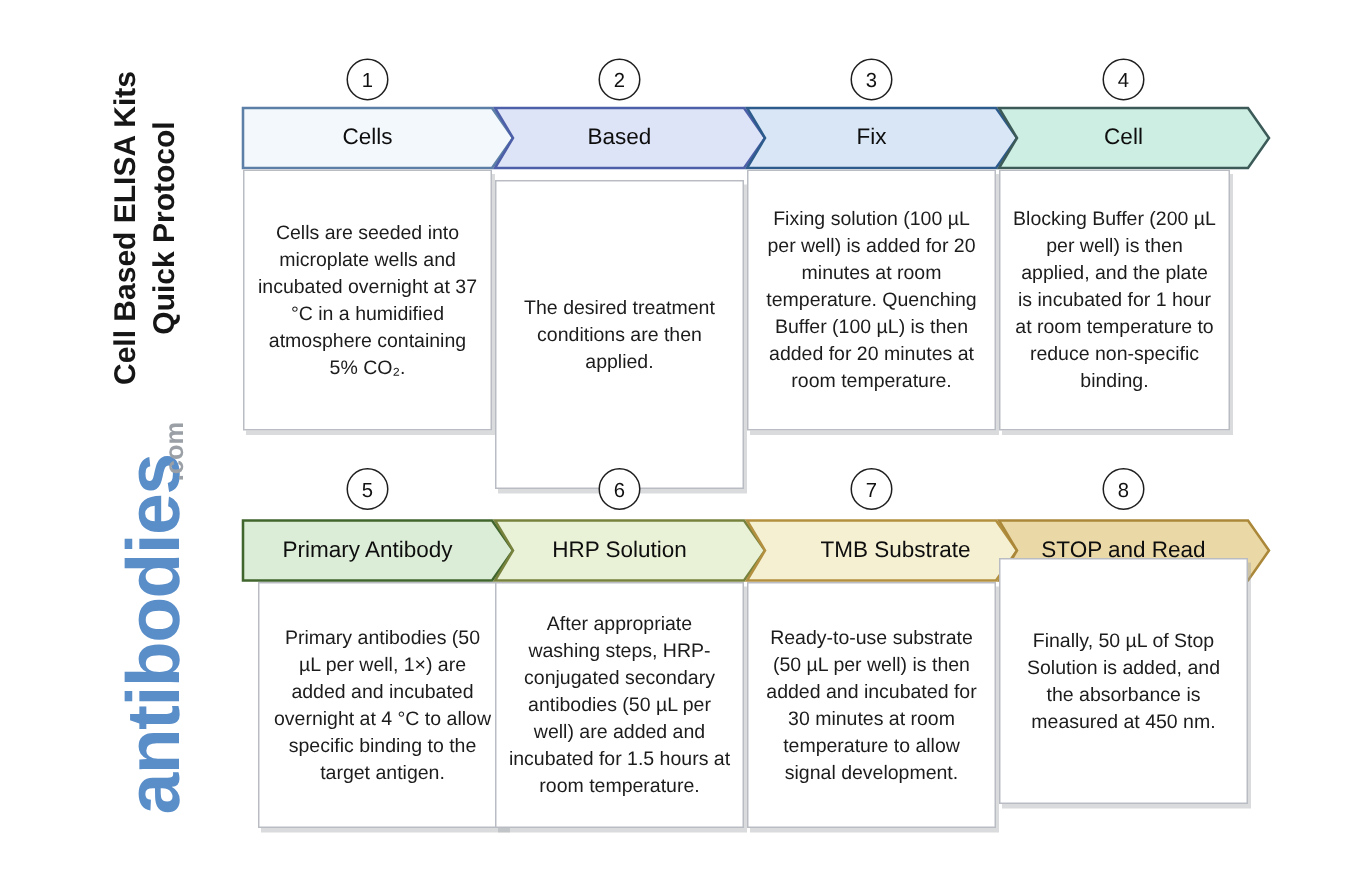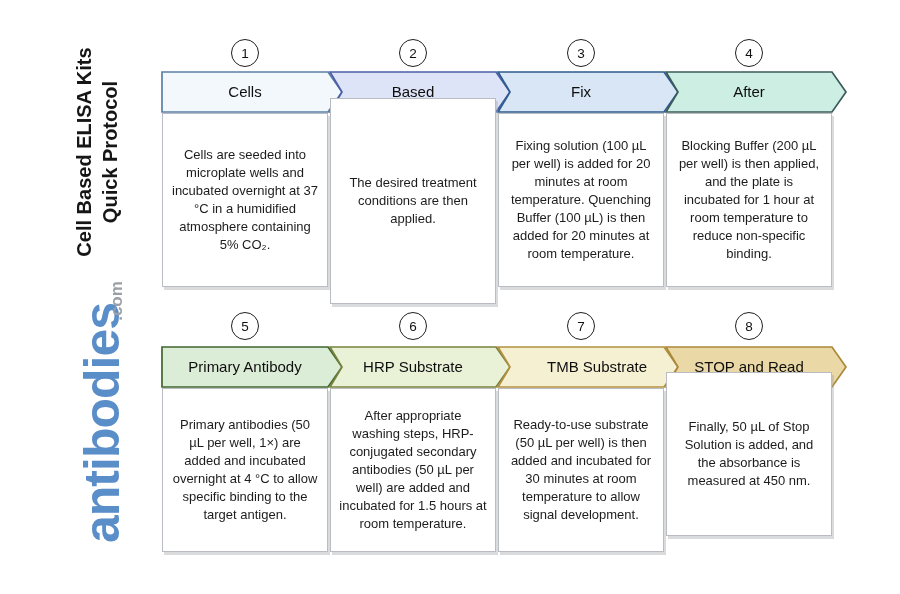--- a/index.html
+++ b/index.html
@@ -75,32 +75,32 @@
 
   <svg class="banner-svg" style="top:71px" width="900" height="42">
     <polygon stroke-width="1.7" points="162,1 328,1 342,21 328,41 162,41" fill="#f3f8fc" stroke="#5b7fa6"></polygon>
     <polygon stroke-width="1.7" points="330,1 496,1 510,21 496,41 330,41 342,21" fill="#dee4f7" stroke="#4d5fa8"></polygon>
     <polygon stroke-width="1.7" points="498,1 664,1 678,21 664,41 498,41 510,21" fill="#d8e6f6" stroke="#2d5c8c"></polygon>
     <polygon stroke-width="1.7" points="666,1 832,1 846,21 832,41 666,41 678,21" fill="#cdeee2" stroke="#3c5a58"></polygon>
   </svg>
   <div class="banner-label" style="left:162px;top:71px;width:166px">Cells</div>
   <div class="banner-label" style="left:330px;top:71px;width:166px">Based</div>
   <div class="banner-label" style="left:498px;top:71px;width:166px">Fix</div>
-  <div class="banner-label" style="left:666px;top:71px;width:166px">After</div>
+  <div class="banner-label" style="left:666px;top:71px;width:166px">Cell</div>
 
   <div class="desc-box" style="left:162px;top:113px;width:166px;height:174px">
       <p>Cells are seeded into microplate wells and incubated overnight at 37 °C in a humidified atmosphere containing 5% CO₂.</p>
     </div>
-  <div class="desc-box" style="left:330px;top:98px;width:166px;height:206px">
+  <div class="desc-box" style="left:330px;top:120px;width:166px;height:206px">
       <p>The desired treatment conditions are then applied.</p>
     </div>
   <div class="desc-box" style="left:498px;top:113px;width:166px;height:174px">
       <p>Fixing solution (100 µL per well) is added for 20 minutes at room temperature. Quenching Buffer (100 µL) is then added for 20 minutes at room temperature.</p>
     </div>
-  <div class="desc-box" style="left:666px;top:113px;width:166px;height:174px">
+  <div class="desc-box" style="left:666px;top:113px;width:154px;height:174px">
       <p>Blocking Buffer (200 µL per well) is then applied, and the plate is incubated for 1 hour at room temperature to reduce non-specific binding.</p>
     </div>
 
   <div class="circle" style="left:231px;top:312px">
       <span>5</span>
     </div>
   <div class="circle" style="left:399px;top:312px">
       <span>6</span>
     </div>
   <div class="circle" style="left:567px;top:312px">
@@ -110,25 +110,25 @@
       <span>8</span>
     </div>
 
   <svg class="banner-svg" style="top:346px" width="900" height="42">
     <polygon stroke-width="1.7" points="162,1 328,1 342,21 328,41 162,41" fill="#dcedd7" stroke="#40662e"></polygon>
     <polygon stroke-width="1.7" points="330,1 496,1 510,21 496,41 330,41 342,21" fill="#e9f1d7" stroke="#77823c"></polygon>
     <polygon stroke-width="1.7" points="498,1 664,1 678,21 664,41 498,41 510,21" fill="#f5f0d2" stroke="#b2903f"></polygon>
     <polygon stroke-width="1.7" points="666,1 832,1 846,21 832,41 666,41 678,21" fill="#ead8a6" stroke="#ab8839"></polygon>
   </svg>
   <div class="banner-label" style="left:162px;top:346px;width:166px">Primary Antibody</div>
-  <div class="banner-label" style="left:330px;top:346px;width:166px">HRP Substrate</div>
+  <div class="banner-label" style="left:330px;top:346px;width:166px">HRP Solution</div>
   <div class="banner-label" style="left:514px;top:346px;width:166px">TMB Substrate</div>
   <div class="banner-label" style="left:666px;top:346px;width:166px">STOP and Read</div>
 
-  <div class="desc-box" style="left:162px;top:388px;width:166px;height:164px">
+  <div class="desc-box" style="left:172px;top:388px;width:166px;height:164px">
       <p>Primary antibodies (50 µL per well, 1×) are added and incubated overnight at 4 °C to allow specific binding to the target antigen.</p>
     </div>
   <div class="desc-box" style="left:330px;top:388px;width:166px;height:164px">
       <p>After appropriate washing steps, HRP-conjugated secondary antibodies (50 µL per well) are added and incubated for 1.5 hours at room temperature.</p>
     </div>
   <div class="desc-box" style="left:498px;top:388px;width:166px;height:164px">
       <p>Ready-to-use substrate (50 µL per well) is then added and incubated for 30 minutes at room temperature to allow signal development.</p>
     </div>
   <div class="desc-box" style="left:666px;top:372px;width:166px;height:164px">
       <p>Finally, 50 µL of Stop Solution is added, and the absorbance is measured at 450 nm.</p>

